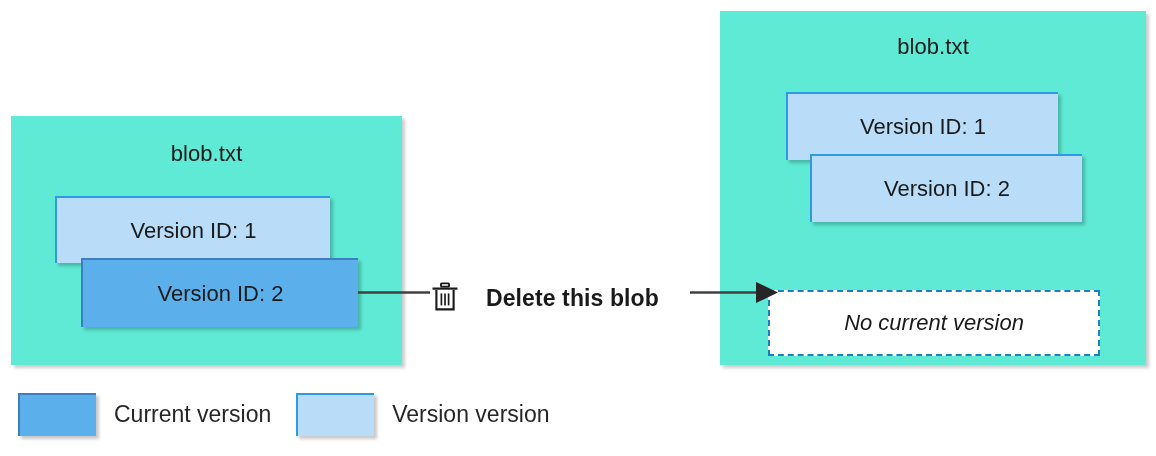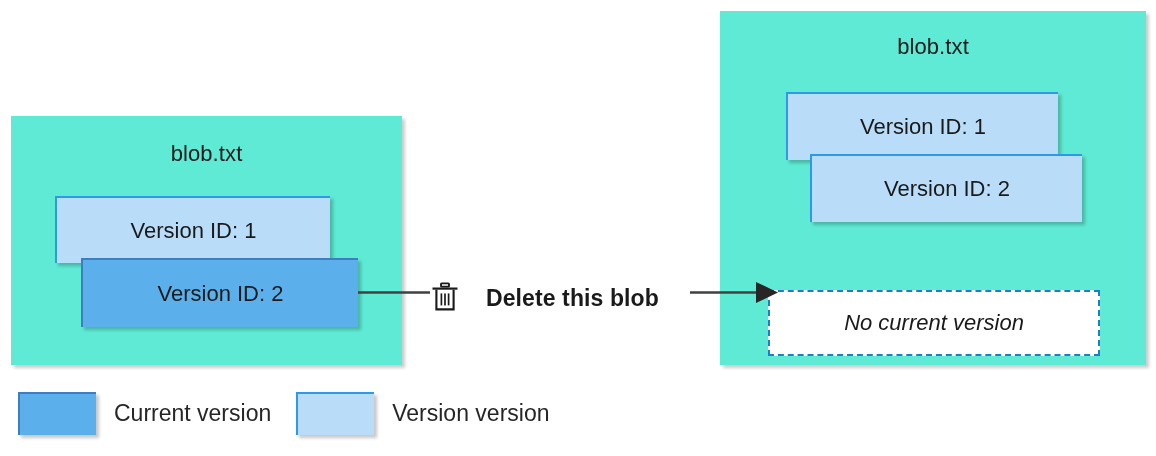--- a/index.html
+++ b/index.html
@@ -90,21 +90,21 @@
     font-size:23px;
     font-weight:bold;
     color:#1a1a1a;
     letter-spacing:0.1px;
   }
   .trash-icon{display:block;width:26px;height:30px;}
 
   
   #legend{
     position:absolute;left:18px;top:392px;
-    display:flex;align-items:flex-start;
+    display:flex;align-items:center;
     height:44px;
   }
   .legend-item{display:flex;align-items:center;}
   .legend-swatch{
     width:78px;height:43px;
     box-sizing:border-box;
     box-shadow:3px 3px 3px rgba(0,0,0,0.22);
   }
   .legend-swatch.current{
     background:#5bb0ec;

